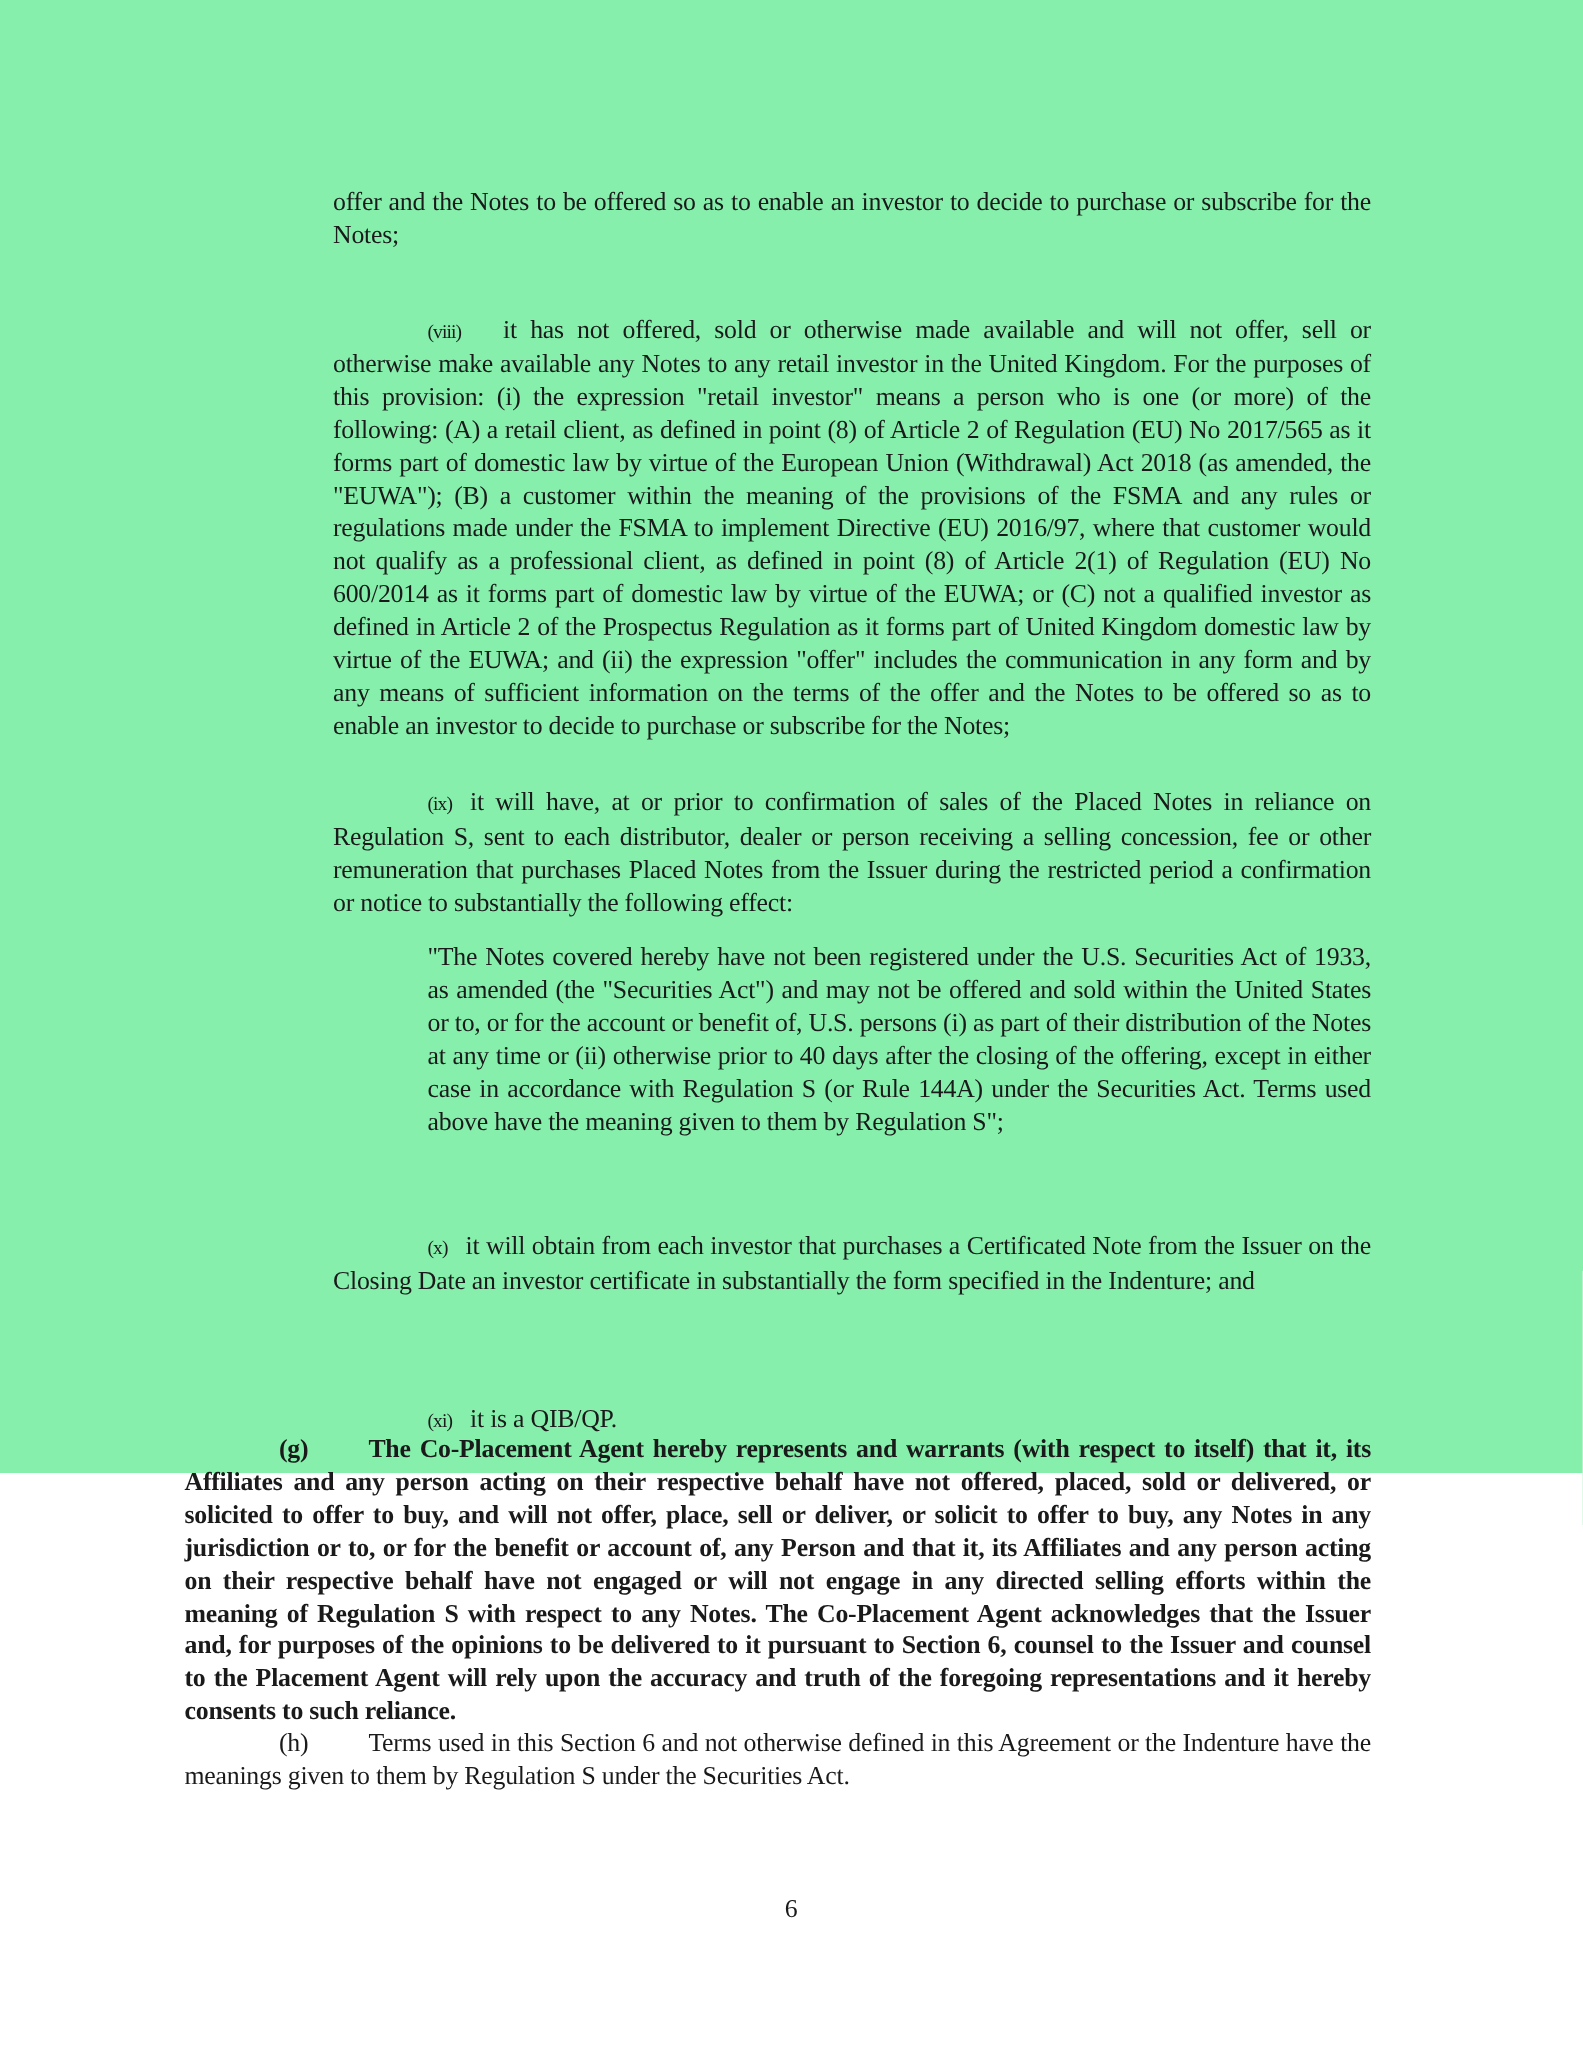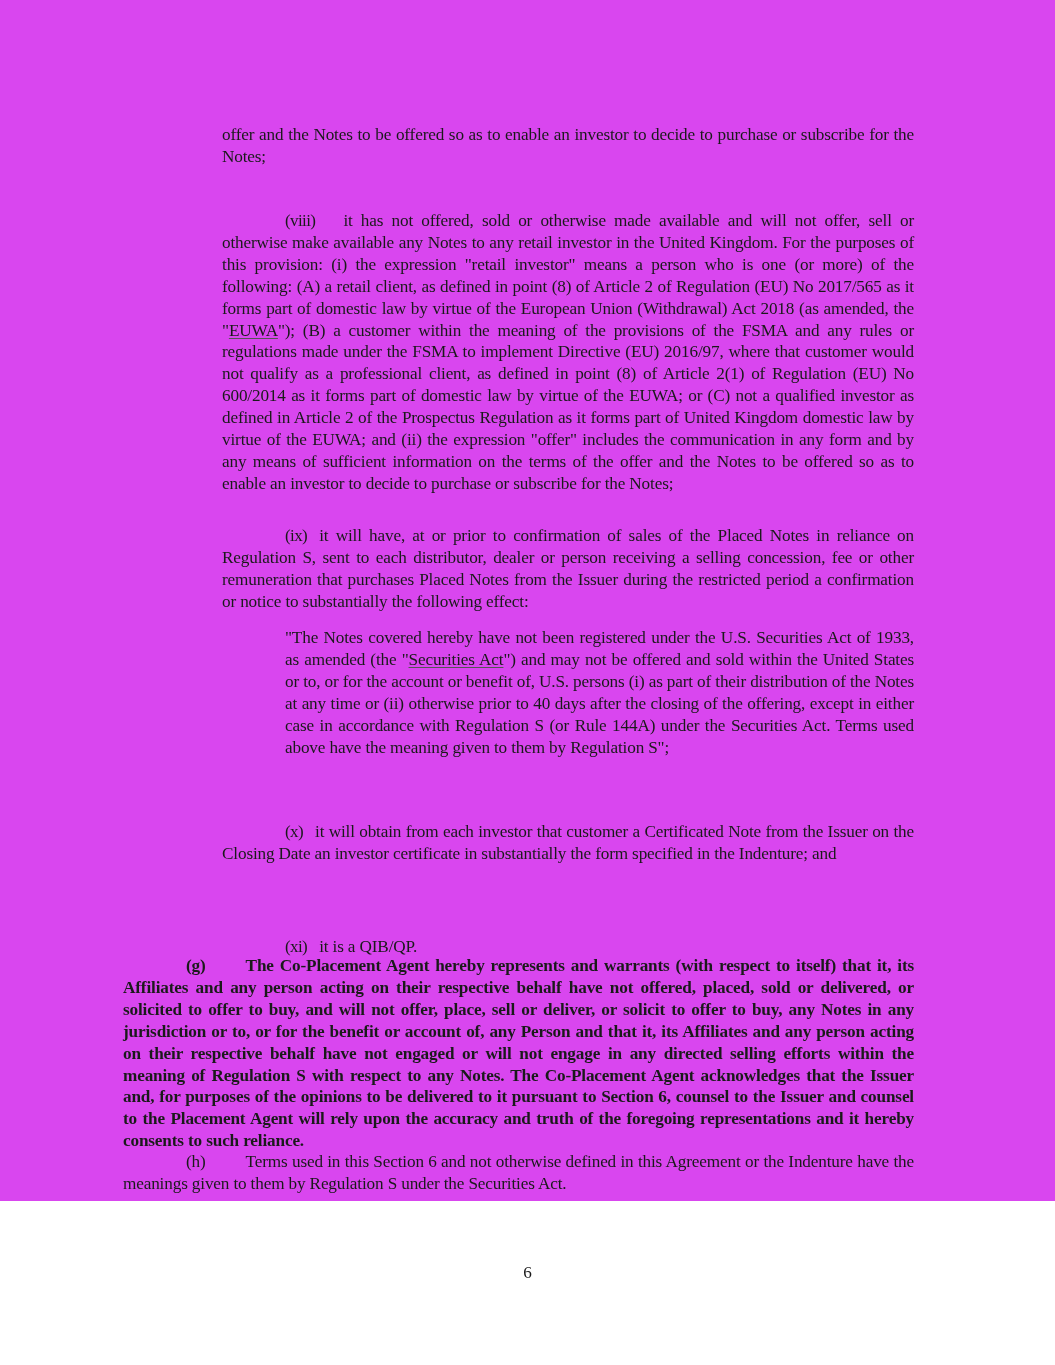--- a/index.html
+++ b/index.html
@@ -12,45 +12,44 @@
       height: 1365px;
       position: relative;
       overflow: hidden;
       font-family: "Liberation Serif", "DejaVu Serif", serif;
       color: #1a1a1a;
     }
     .page {
       position: absolute;
       left: 0; top: 0;
       width: 1055px;
-      height: 1201px;
-      background: #d946ef;
+      height: 982px;
+      background: #86efac;
     }
     .para {
       position: absolute;
       text-align: justify;
       text-align-last: left;
       font-size: 17.2px;
       line-height: 21.9px;
       letter-spacing: -0.15px;
       word-spacing: 0px;
       margin: 0;
       transform-origin: left top;
     }
     .lvl2 { left: 222px; width: 692px; }
     .quote { left: 285px; width: 629px; }
     .lvl1 { left: 123px; width: 791px; }
     .marker {
       display: inline-block;
-      font-size: 17px;
+      font-size: 13px;
       letter-spacing: -0.6px;
       margin-top: 20px;
     }
     .u {
-      text-decoration: underline;
       text-decoration-color: #555;
       text-underline-offset: 2px;
     }
     .ind-roman { padding-left: 63px; }
     .ind-alpha { padding-left: 63px; }
     .gap-viii { display: inline-block; width: 28px; }
     .gap-small { display: inline-block; width: 12px; }
     .gap-alpha { display: inline-block; width: 40px; }
     .alpha-marker { font-size: 17.2px; }
     .page-num {
@@ -78,21 +77,21 @@
 
   <p class="para lvl2" style="top:505px;">
     <span class="ind-roman"></span><span class="marker">(ix)</span><span class="gap-small"></span><span>it will have, at or prior to confirmation of sales of the Placed Notes in reliance on Regulation S, sent to each distributor, dealer or person receiving a selling concession, fee or other remuneration that purchases Placed Notes from the Issuer during the restricted period a confirmation or notice to substantially the following effect:</span>
   </p>
 
   <p class="para quote" style="top:627px;">
     <span>"The Notes covered hereby have not been registered under the U.S. Securities Act of 1933, as amended (the "</span><span class="u">Securities Act</span><span>") and may not be offered and sold within the United States or to, or for the account or benefit of, U.S. persons (i) as part of their distribution of the Notes at any time or (ii) otherwise prior to 40 days after the closing of the offering, except in either case in accordance with Regulation S (or Rule 144A) under the Securities Act. Terms used above have the meaning given to them by Regulation S";</span>
   </p>
 
   <p class="para lvl2" style="top:801px;">
-    <span class="ind-roman"></span><span class="marker">(x)</span><span class="gap-small"></span><span>it will obtain from each investor that customer a Certificated Note from the Issuer on the Closing Date an investor certificate in substantially the form specified in the Indenture; and</span>
+    <span class="ind-roman"></span><span class="marker">(x)</span><span class="gap-small"></span><span>it will obtain from each investor that purchases a Certificated Note from the Issuer on the Closing Date an investor certificate in substantially the form specified in the Indenture; and</span>
   </p>
 
   <p class="para lvl2" style="top:916px;">
     <span class="ind-roman"></span><span class="marker">(xi)</span><span class="gap-small"></span><span>it is a QIB/QP.</span>
   </p>
 
   <p class="para lvl1" style="top:955px;font-weight:bold;">
     <span class="ind-alpha"></span><span class="alpha-marker">(g)</span><span class="gap-alpha"></span><span>The Co-Placement Agent hereby represents and warrants (with respect to itself) that it, its Affiliates and any person acting on their respective behalf have not offered, placed, sold or  delivered, or solicited to offer to buy, and will not offer, place, sell or deliver, or solicit to offer to buy, any Notes in any jurisdiction or to, or for the benefit or account of, any Person and that it, its Affiliates and any person acting on their respective behalf have not engaged or will not engage in any directed selling efforts within the meaning of Regulation S with respect to any Notes. The Co-Placement Agent acknowledges that the Issuer and, for purposes of the opinions to be delivered to it pursuant to Section 6, counsel to the Issuer and counsel to the Placement Agent will rely upon the accuracy and truth of the foregoing representations and it hereby consents to such reliance.</span>
   </p>
 

